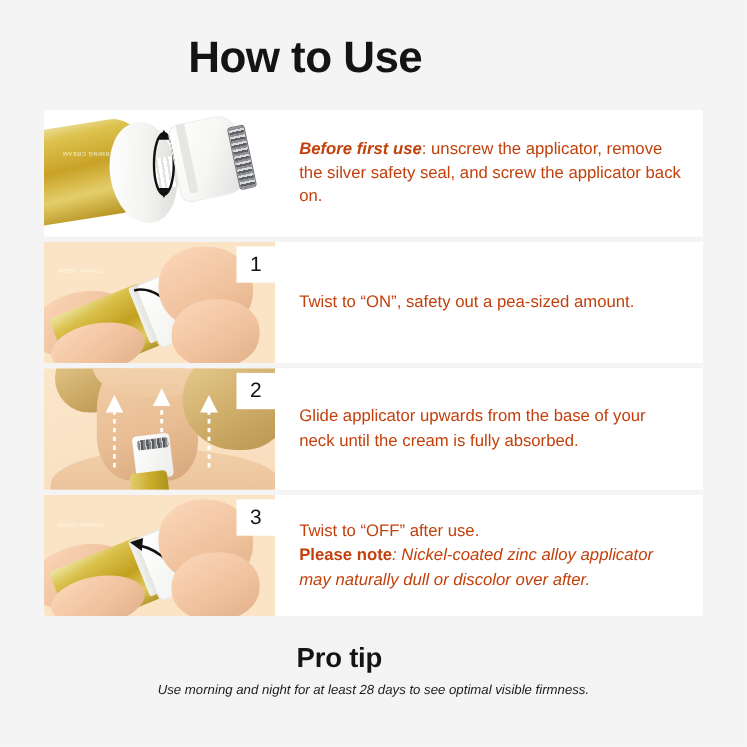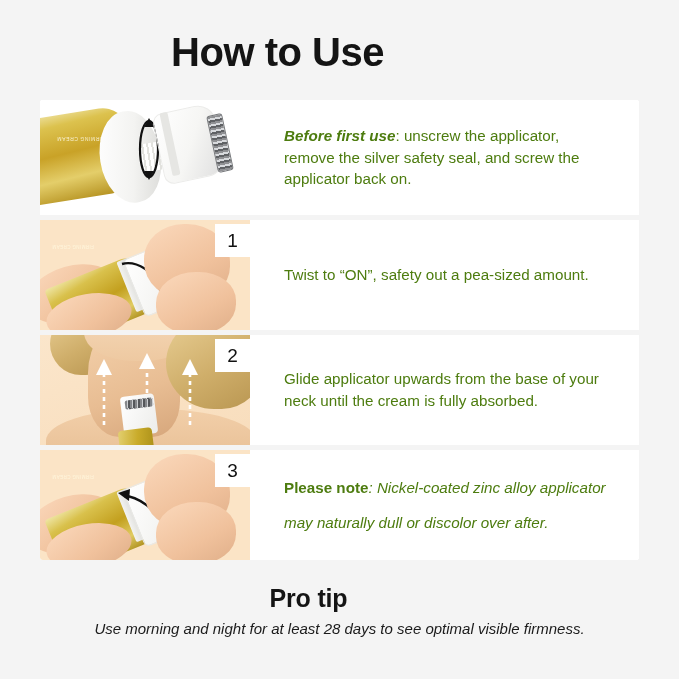--- a/index.html
+++ b/index.html
@@ -63,24 +63,24 @@
 
   .copy {
     flex: 1 1 auto;
     padding: 0 18px 0 22px;
     display: flex;
     flex-direction: column;
     justify-content: center;
     background: #ffffff;
   }
   .copy p {
-    margin: 12px;
+    margin: 0;
     font-size: 15.2px;
     line-height: 1.42;
-    color: #4d7c0f;
+    color: #c2410c;
   }
   .copy p + p { margin-top: 1px; }
   .lead { font-weight: 700; font-style: italic; }
   .note-body { font-style: italic; }
 
   
   .badge {
     position: absolute;
     right: 0;
     top: 4px;
@@ -347,21 +347,21 @@
     font-weight: 700;
     color: #141414;
     letter-spacing: -0.2px;
   }
   .protip-text {
     position: absolute;
     left: 0;
     top: 620px;
     width: 679px;
     text-align: center;
-    font-size: 15px;
+    font-size: 12px;
     font-style: italic;
     color: #1b1b1b;
   }
 </style>
 </head>
 <body>
 
 <div class="page">
 
   <div class="title">How to Use</div>
@@ -458,20 +458,21 @@
           <svg class="curve-arrow" viewBox="0 0 62 46">
             <path d="M50 40 C 40 24, 22 10, 8 10" fill="none" stroke="#111" stroke-width="2.4"></path>
             <polygon points="2,7 14,3 13,15" fill="#111"></polygon>
           </svg>
           <div class="hand hand-right-a"></div>
           <div class="hand hand-right-b"></div>
           <div class="badge">3</div>
         </div>
       </div>
       <div class="copy">
+        <p>Twist to “OFF” after use.</p>
         <p><span class="lead" style="font-style:normal">Please note</span><span style="font-style:italic">:</span><span class="note-body"> Nickel-coated zinc alloy applicator</span></p>
         <p class="note-body">may naturally dull or discolor over after.</p>
       </div>
     </div>
 
   </div>
 
   <div class="protip-title">Pro tip</div>
   <div class="protip-text">Use morning and night for at least 28 days to see optimal visible firmness.</div>
 

